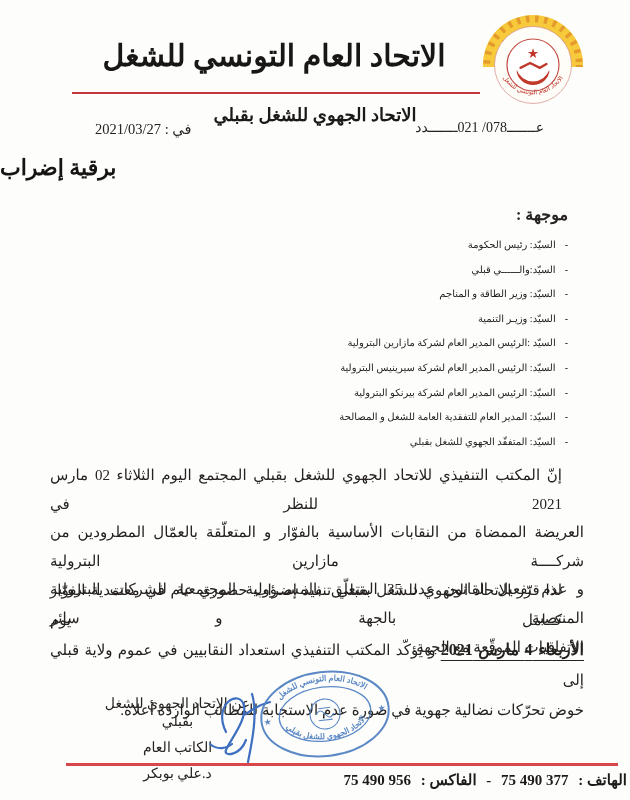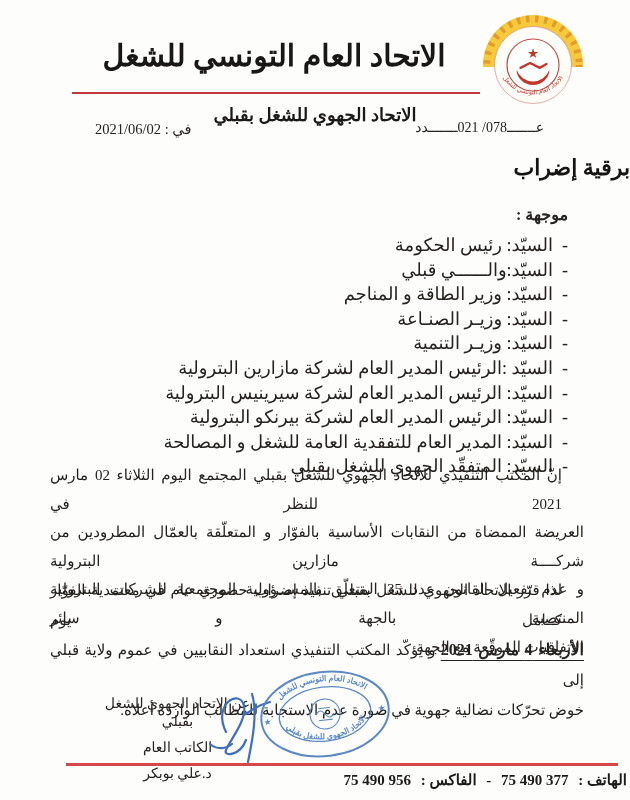--- a/index.html
+++ b/index.html
@@ -20,25 +20,25 @@
   }
   .title-underline { position:absolute; top:92px; left:72px; width:408px; height:2px; background:#c4383b; }
 
   .regional-title {
     position:absolute; top:104px; left:0; right:0;
     text-align:center; font-size:18px; font-weight:bold; direction:rtl; color:#1c1a18;
   }
   .ref-number { position:absolute; top:119px; right:86px; font-size:14px; direction:rtl; white-space:nowrap; }
   .date-line { position:absolute; top:121px; left:95px; font-size:14.5px; direction:rtl; white-space:nowrap; }
 
-  .doc-title { position:absolute; top:155px; left:0; right:0; text-align:right; font-size:22px; font-weight:bold; direction:rtl; color:#161412; }
+  .doc-title { position:absolute; top:155px; left:0; right:0; text-align:left; font-size:22px; font-weight:bold; direction:rtl; color:#161412; }
 
   .addressed-heading { position:absolute; top:205px; right:62px; font-size:16px; font-weight:bold; direction:rtl; }
 
-  .recipients { position:absolute; top:233px; right:62px; direction:rtl; font-size:18px; }
+  .recipients { position:absolute; top:233px; right:62px; direction:rtl; font-size:10px; }
   .recipient-row { line-height:24.6px; white-space:nowrap; }
   .recipient-row .bullet { margin-left:9px; }
 
   .para { position:absolute; left:50px; right:46px; direction:rtl; font-size:15px; }
   .para-1 { top:461px; }
   .para-1 .jline { line-height:28.6px; }
   .para-2 { top:575px; }
   .para-2 .jline { line-height:30px; }
   .jline { text-align:justify; text-align-last:justify; }
   .jline.first { padding-right:22px; }
@@ -88,43 +88,40 @@
     </text>
   </svg>
 
   <div class="org-title">الاتحاد العام التونسي للشغل</div>
   <div class="title-underline"></div>
 
   <div class="ref-number">عـــــــ078/ 021ـــــــدد</div>
   <div class="regional-title">الاتحاد الجهوي للشغل بقبلي</div>
   <div class="date-line">
     <span>في :</span>
-    <span class="ltr-num">2021/06/02</span>
+    <span class="ltr-num">2021/03/27</span>
   </div>
 
   <div class="doc-title">برقية إضراب</div>
 
   <div class="addressed-heading">موجهة :</div>
   <div class="recipients">
 
       <div class="recipient-row">
         <span class="bullet">-</span><span>السيّد: رئيس الحكومة</span>
       </div>
 
       <div class="recipient-row">
         <span class="bullet">-</span><span>السيّد:والــــــي قبلي</span>
       </div>
 
       <div class="recipient-row">
         <span class="bullet">-</span><span>السيّد: وزير الطاقة و المناجم</span>
       </div>
 
-      <div class="recipient-row">
-        <span class="bullet">-</span><span>السيّد: وزيـر الصنـاعة</span>
-      </div>
 
       <div class="recipient-row">
         <span class="bullet">-</span><span>السيّد: وزيـر التنمية</span>
       </div>
 
       <div class="recipient-row">
         <span class="bullet">-</span><span>السيّد :الرئيس المدير العام لشركة مازارين البترولية</span>
       </div>
 
       <div class="recipient-row">

